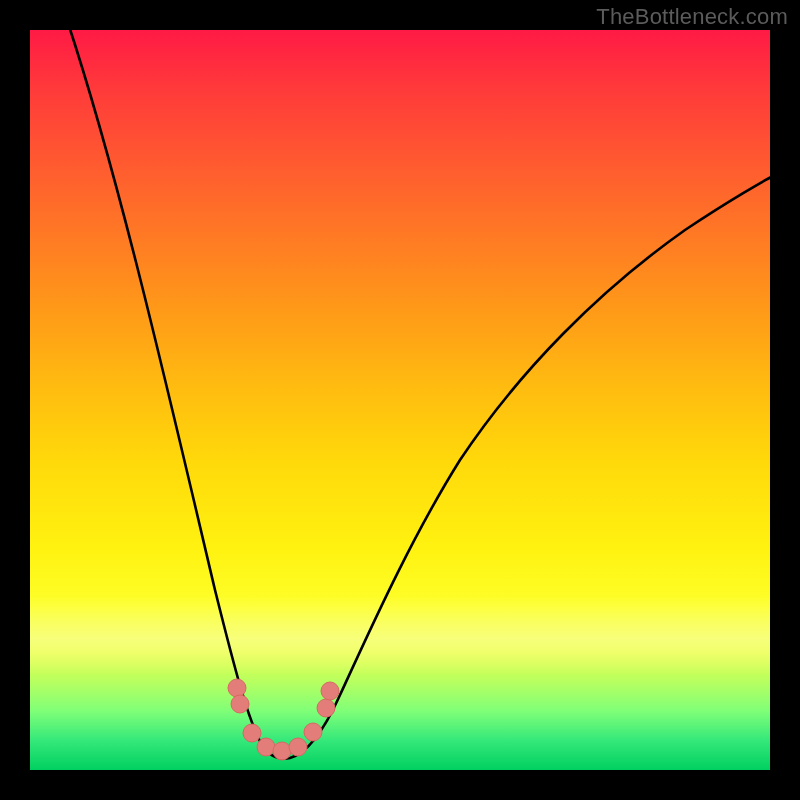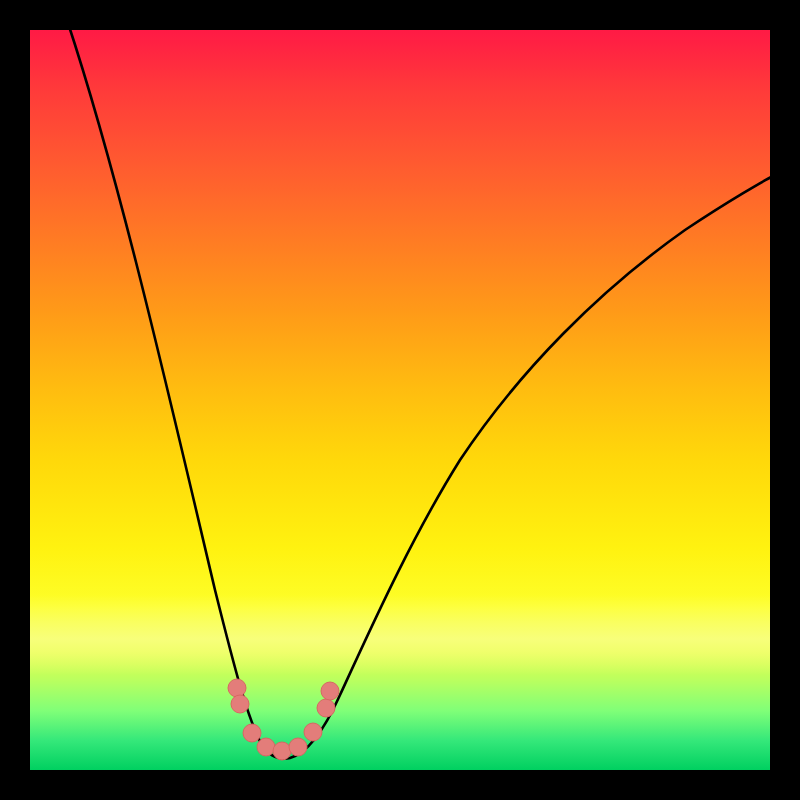--- a/index.html
+++ b/index.html
@@ -95,13 +95,14 @@
       <circle cx="222" cy="703" r="9"></circle>
       <circle cx="236" cy="717" r="9"></circle>
       <circle cx="252" cy="721" r="9"></circle>
       <circle cx="268" cy="717" r="9"></circle>
       <circle cx="283" cy="702" r="9"></circle>
       <circle cx="296" cy="678" r="9"></circle>
       <circle cx="300" cy="661" r="9"></circle>
     </g>
   </svg>
 
+  <div class="watermark">TheBottleneck.com</div>
 </div>
 
 </body></html>

